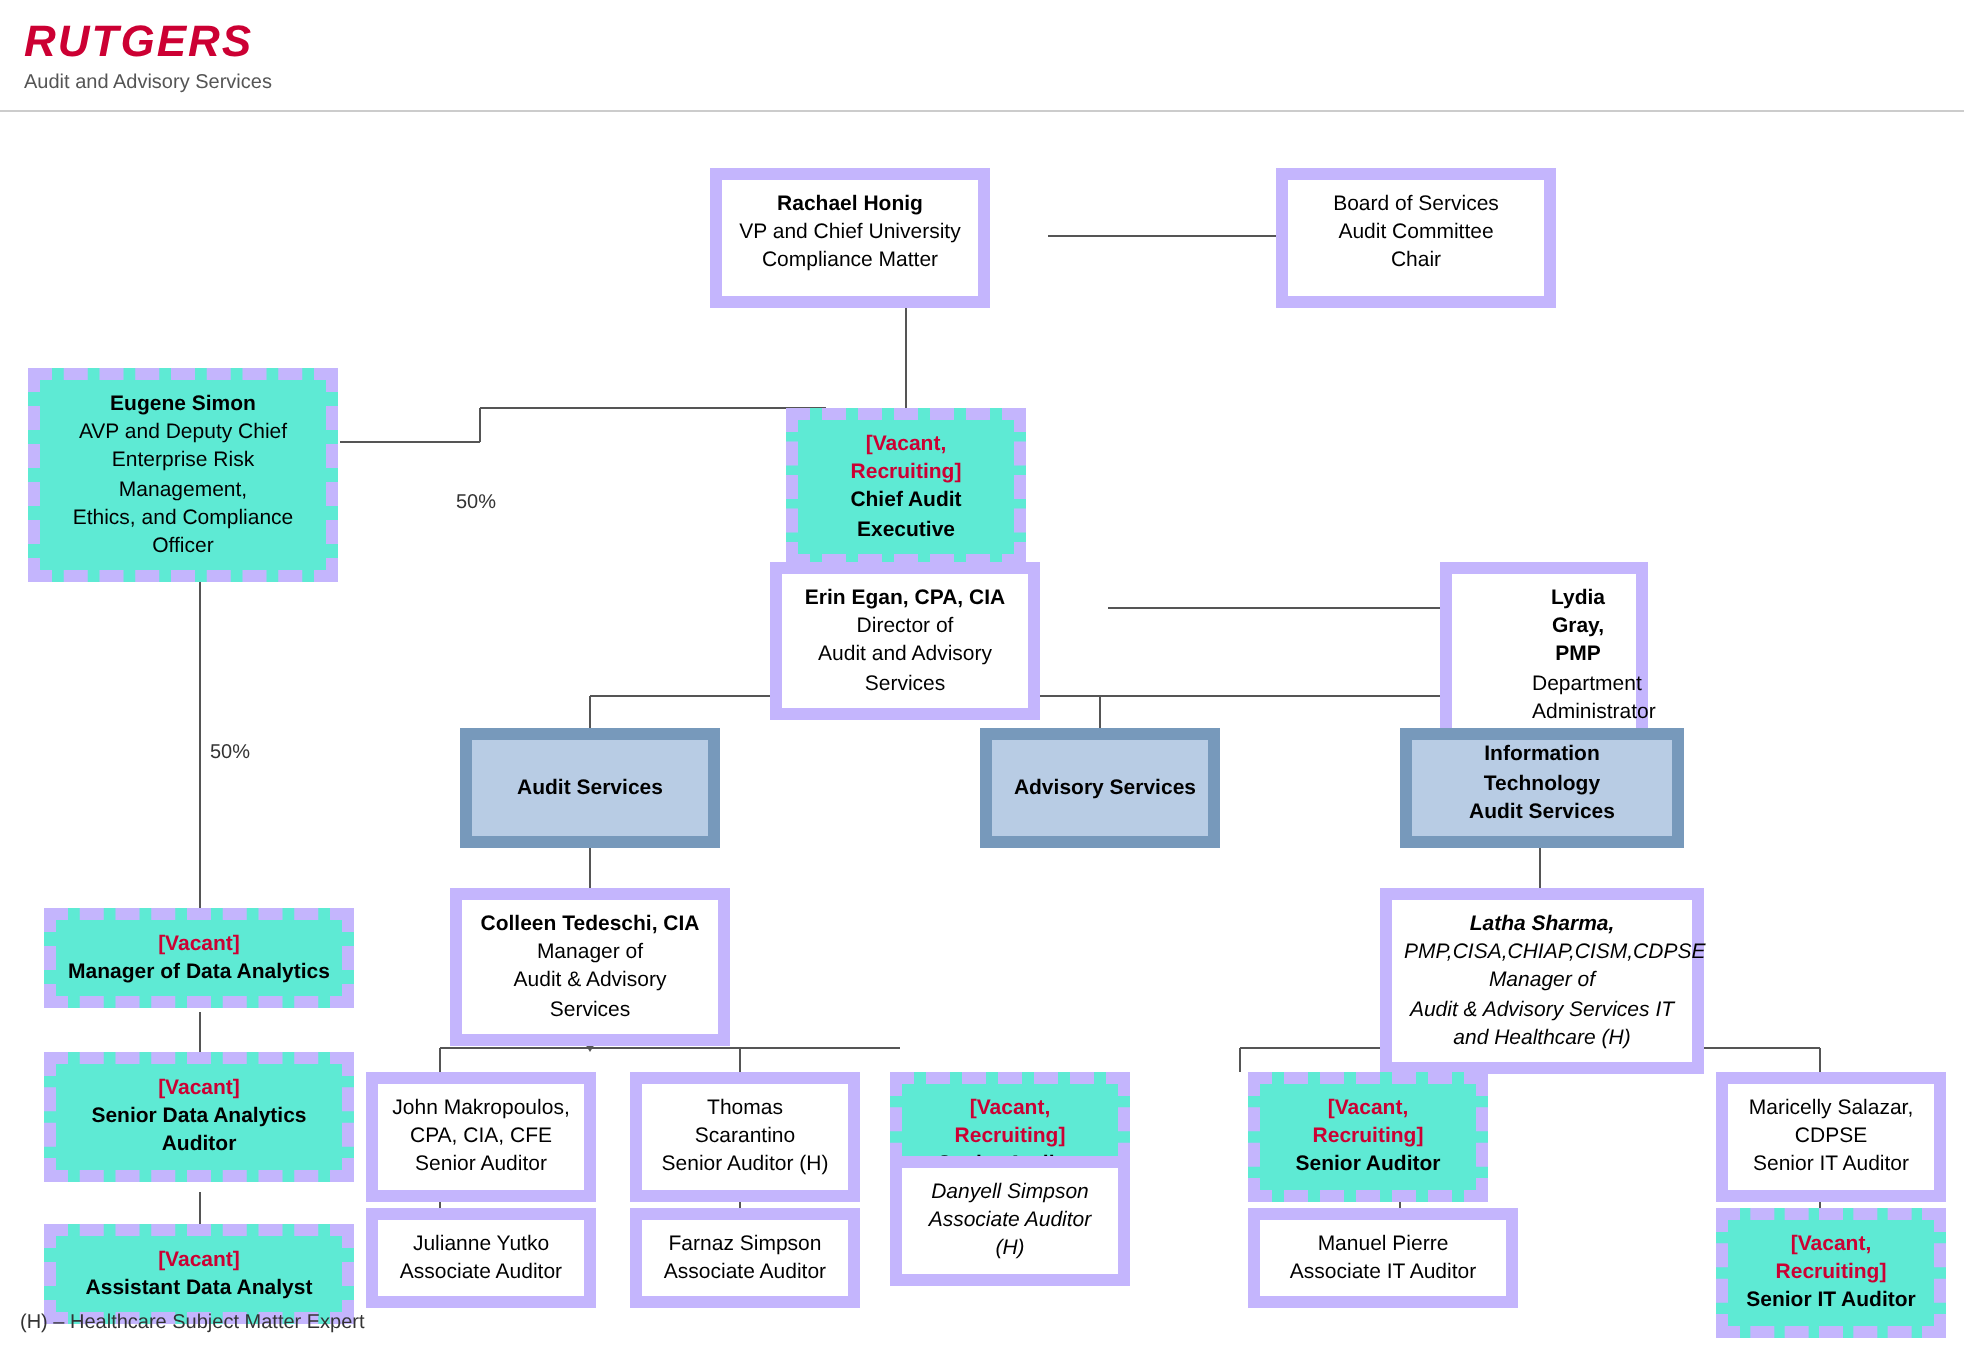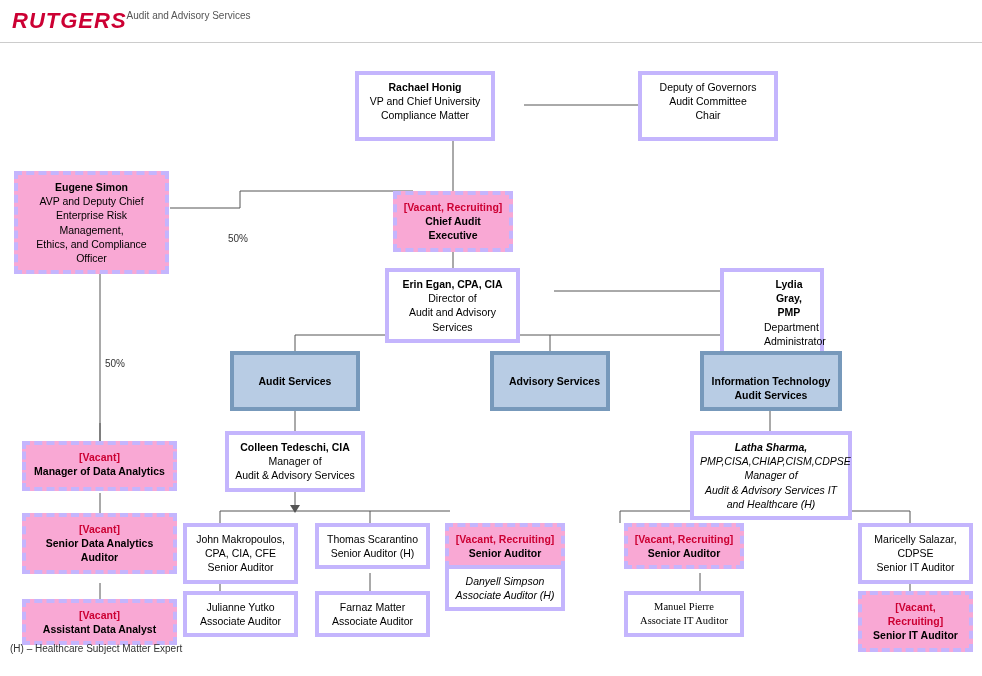--- a/index.html
+++ b/index.html
@@ -15,21 +15,21 @@
 
     
     .header {
       display: flex;
       align-items: center;
       padding: 8px 12px;
       border-bottom: 1px solid #ccc;
     }
     .logo-area {
       display: flex;
-      flex-direction: row;
+      flex-direction: column;
     }
     .logo-rutgers {
       font-size: 22px;
       font-weight: bold;
       color: #cc0033;
       letter-spacing: 1px;
       font-style: italic;
     }
     .logo-sub {
       font-size: 10px;
@@ -40,34 +40,34 @@
     
     .org-container {
       position: relative;
       width: 982px;
       height: 625px;
     }
 
     
     .box {
       position: absolute;
-      border: 4px solid #c4b5fd;
+      border: 6px solid #c4b5fd;
       background: #fff;
       text-align: center;
       padding: 5px 6px;
       line-height: 1.35;
       font-size: 10.5px;
     }
     .box.blue-fill {
       background: #b8cce4;
       border-color: #7799bb;
     }
     .box.dashed {
       border-style: dashed;
-      background: #f9a8d4;
+      background: #5eead4;
     }
     .box .vacant-label {
       color: #cc0033;
       font-weight: bold;
     }
 
     
     .lines-svg {
       position: absolute;
       top: 0; left: 0;
@@ -167,21 +167,21 @@
     <polygon points="758,464 766,459 766,469" fill="#555" stroke="none"></polygon>
   </svg>
 
   <div class="box" style="left:355px; top:28px; width:140px; min-height:70px;">
     <strong>Rachael Honig</strong><br>
     <span>VP and Chief University</span><br>
     <span>Compliance Matter</span>
   </div>
 
   <div class="box" style="left:638px; top:28px; width:140px; min-height:70px;">
-    <span>Deputy of Governors</span><br>
+    <span>Board of Services</span><br>
     <span>Audit Committee</span><br>
     <span>Chair</span>
   </div>
 
   <div class="box dashed" style="left:14px; top:128px; width:155px; min-height:85px;">
     <strong>Eugene Simon</strong><br>
     <span>AVP and Deputy Chief</span><br>
     <span>Enterprise Risk Management,</span><br>
     <span>Ethics, and Compliance Officer</span>
   </div>
@@ -279,30 +279,30 @@
     <span>Maricelly Salazar, CDPSE</span><br>
     <span>Senior IT Auditor</span>
   </div>
 
   <div class="box" style="left:183px; top:548px; width:115px; min-height:36px;">
     <span>Julianne Yutko</span><br>
     <span>Associate Auditor</span>
   </div>
 
   <div class="box" style="left:315px; top:548px; width:115px; min-height:36px;">
-    <span>Farnaz Matter</span><br>
+    <span>Farnaz Simpson</span><br>
     <span>Associate Auditor</span>
   </div>
 
   <div class="box" style="left:445px; top:522px; width:120px; min-height:36px;font-style:italic;">
     <span>Danyell Simpson</span><br>
     <span>Associate Auditor (H)</span>
   </div>
 
-  <div class="box" style="left:624px; top:548px; width:120px; min-height:36px;font-family:Liberation Serif, serif;">
+  <div class="box" style="left:624px; top:548px; width:135px; min-height:36px;">
     <span>Manuel Pierre</span><br>
     <span>Associate IT Auditor</span>
   </div>
 
   <div class="box dashed" style="left:858px; top:548px; width:115px; min-height:36px;">
     <span class="vacant-label">[Vacant, Recruiting]</span><br>
     <strong>Senior IT Auditor</strong>
   </div>
 
   <div class="footer-note">(H) – Healthcare Subject Matter Expert</div>

